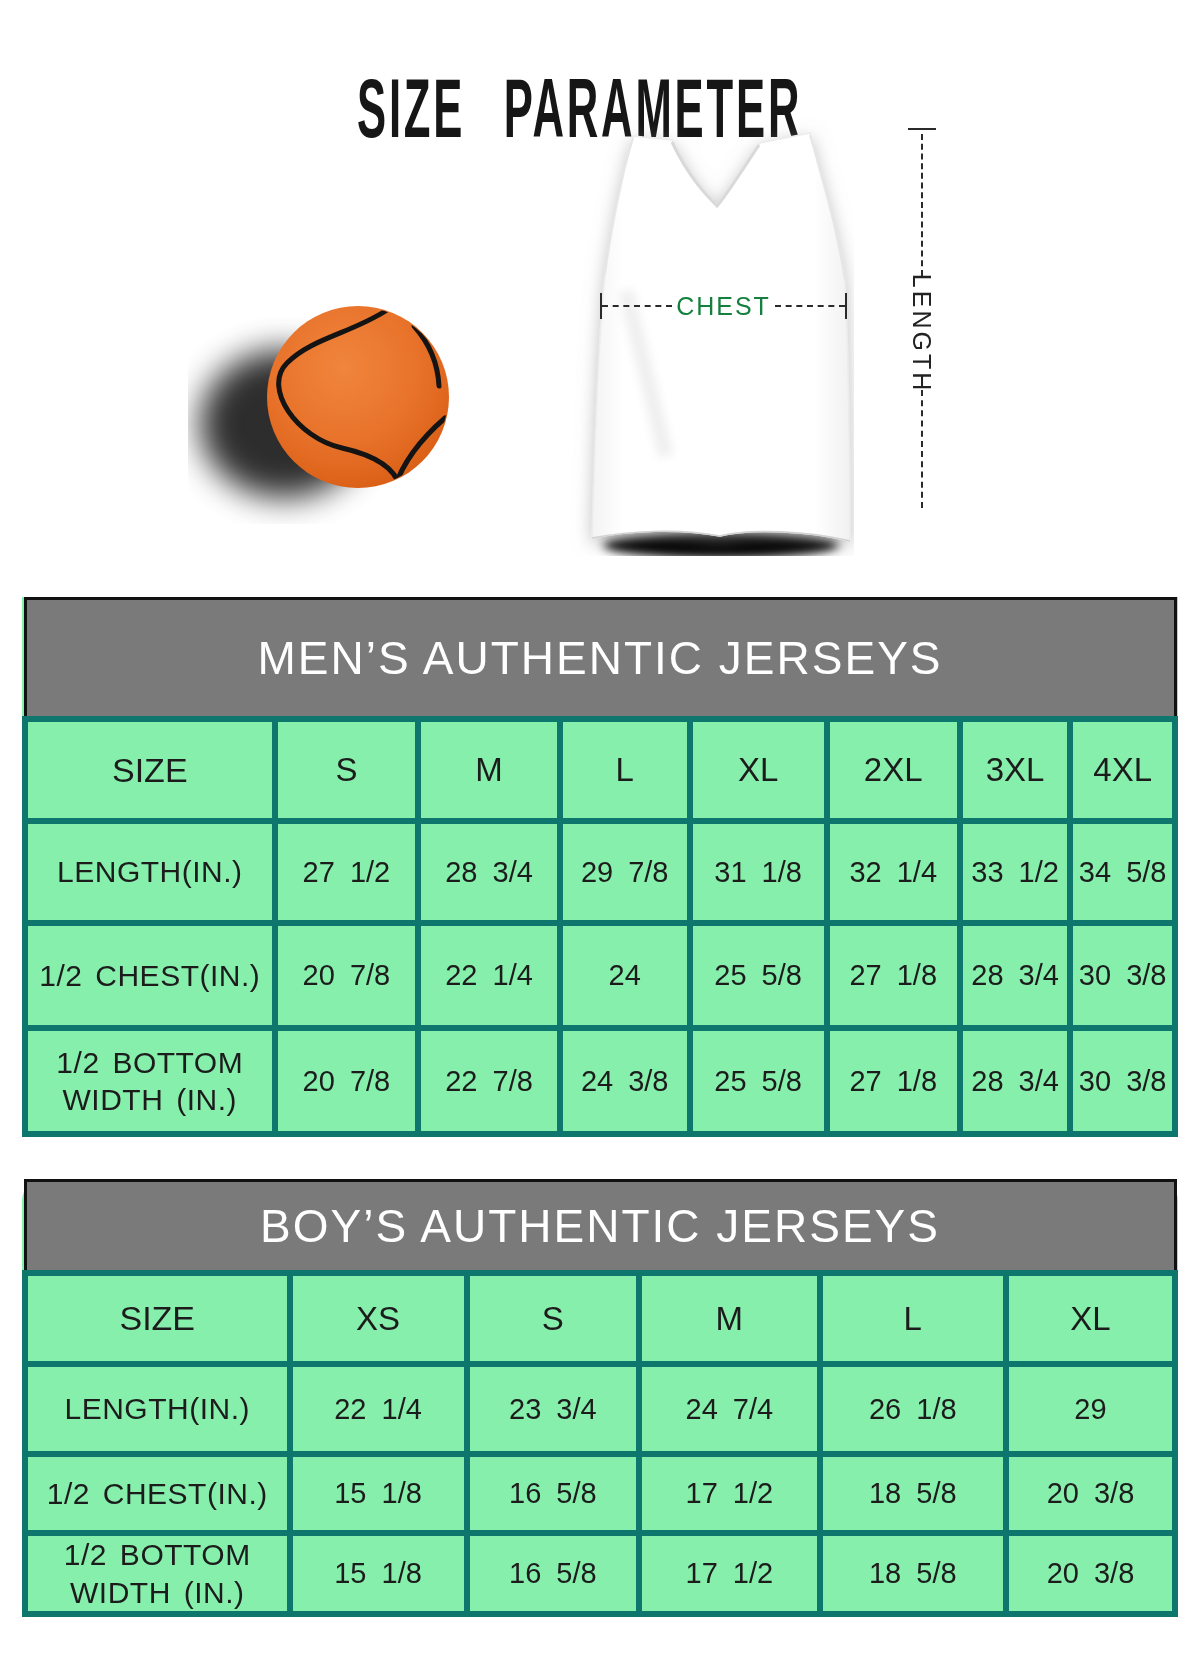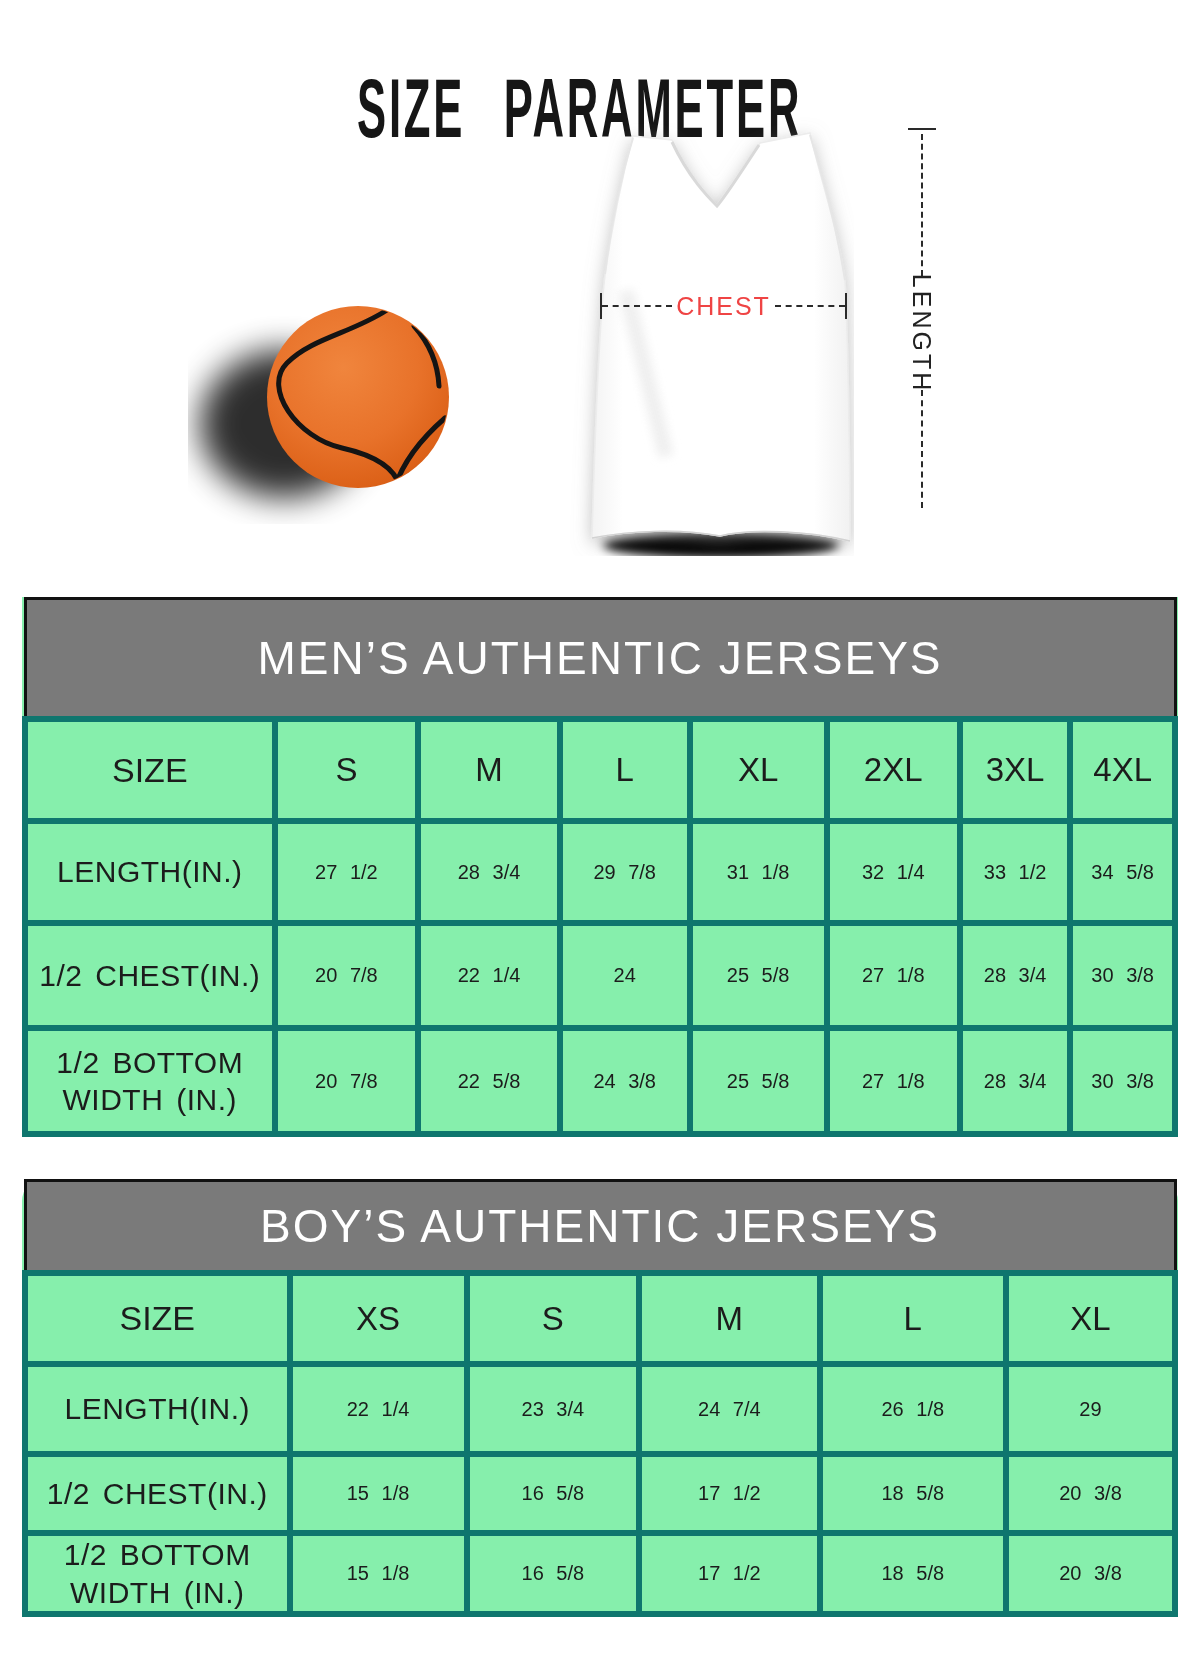--- a/index.html
+++ b/index.html
@@ -13,21 +13,21 @@
         transform:translateX(-20px) scale(0.56,1.06);transform-origin:center;white-space:nowrap;}
 
   
   .ball-svg{position:absolute;left:188px;top:282px;width:282px;height:242px;}
   .jersey-svg{position:absolute;left:548px;top:116px;width:306px;height:440px;}
 
   .chest-line{position:absolute;left:600px;top:292px;width:247px;height:28px;
         display:flex;align-items:center;z-index:5;}
   .chest-line .tick{width:0;height:26px;border-left:2px solid #2a2a2a;}
   .chest-line .dash{flex:1;height:0;border-top:2px dashed #2a2a2a;}
-  .chest-line .lbl{padding:0 4px;font-size:25px;letter-spacing:2px;color:#ef4444;white-space:nowrap;}
+  .chest-line .lbl{padding:0 4px;font-size:25px;letter-spacing:2px;color:#15803d;white-space:nowrap;}
 
   .length-line{position:absolute;left:905px;top:128px;width:34px;height:398px;
         display:flex;flex-direction:column;align-items:center;z-index:5;}
   .length-line .tick{width:28px;height:0;border-top:2px solid #2a2a2a;}
   .length-line .dash1{width:0;height:142px;border-left:2px dashed #2a2a2a;margin-top:4px;}
   .length-line .dash2{width:0;height:118px;border-left:2px dashed #2a2a2a;}
   .length-line .lblbox{height:114px;display:flex;align-items:center;justify-content:center;}
   .length-line .lbl{transform:rotate(90deg);font-size:25px;letter-spacing:3px;color:#222;white-space:nowrap;}
 
   
@@ -36,21 +36,21 @@
   #mens-table{top:597px;}
   #boys-table{top:1179px;border-radius:22px;}
   .size-table th,.size-table td{border:6px solid #0f766e;text-align:center;vertical-align:middle;
         font-weight:400;color:#1c1c1c;padding:0;}
   .band th{background:#7a7a7a;color:#ffffff;font-size:46px;font-weight:400;letter-spacing:2px;
         border:0;border-bottom:2px solid #1a1a1a;}
   #mens-table .band th{height:116px;}
   #boys-table .band th{height:88px;}
   .head-row th{font-size:33px;}
   .head-row th:first-child{font-size:34px;}
-  td.val{font-size:20px;word-spacing:7px;margin-left:7px;}
+  td.val{font-size:29px;word-spacing:7px;margin-left:7px;}
   th.rl{font-size:30px;letter-spacing:0.5px;word-spacing:4px;line-height:1.25;}
 </style>
 </head>
 <body>
 
 <div id="page">
 
   <div class="title-wrap">
     <span>SIZE PARAMETER</span>
   </div>
@@ -182,21 +182,21 @@
         <td class="val">27 1/8</td>
         <td class="val">28 3/4</td>
         <td class="val">30 3/8</td>
       </tr>
       <tr style="height:106px;">
         <th class="rl">
           <span>1/2 BOTTOM</span><br>
           <span>WIDTH (IN.)</span>
         </th>
         <td class="val">20 7/8</td>
-        <td class="val">22 5/8</td>
+        <td class="val">22 7/8</td>
         <td class="val">24 3/8</td>
         <td class="val">25 5/8</td>
         <td class="val">27 1/8</td>
         <td class="val">28 3/4</td>
         <td class="val">30 3/8</td>
       </tr>
     </tbody>
   </table>
 
   <table class="size-table" id="boys-table">

